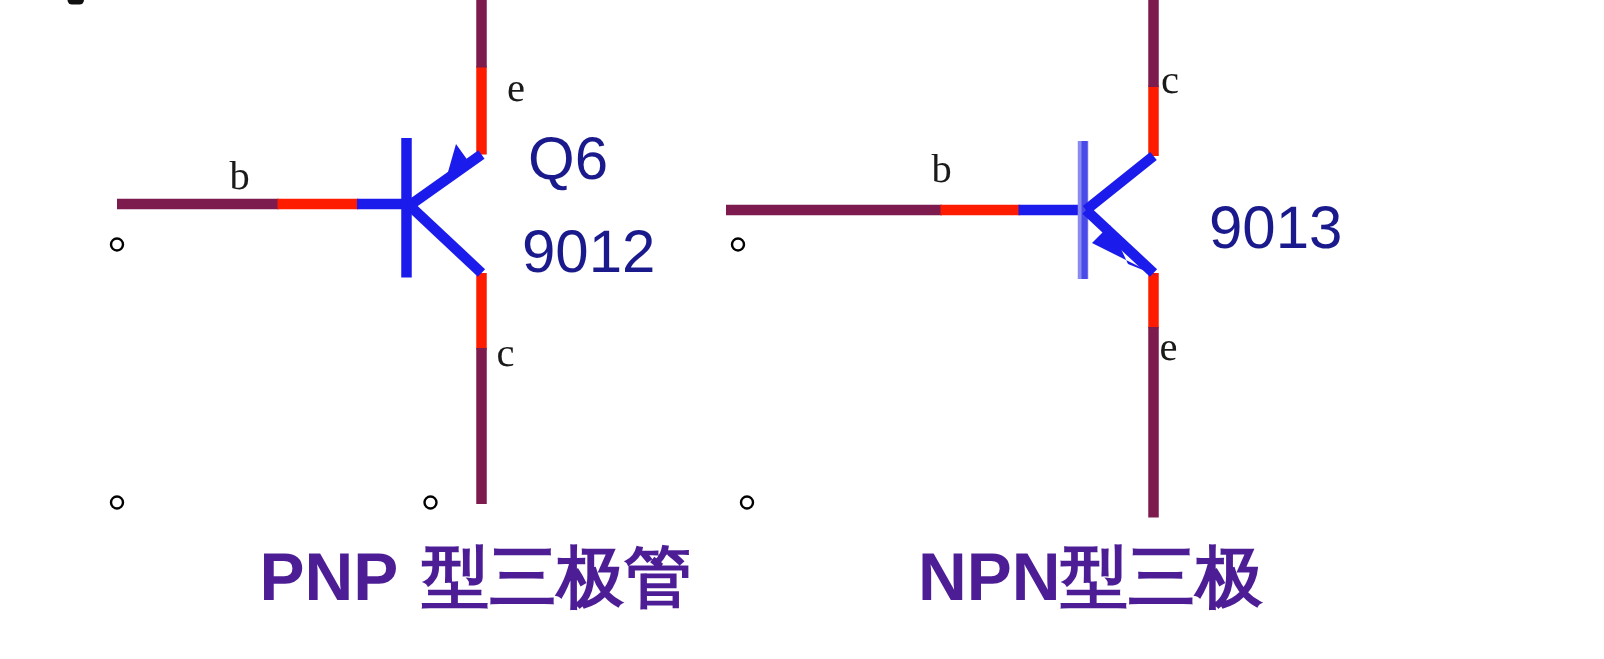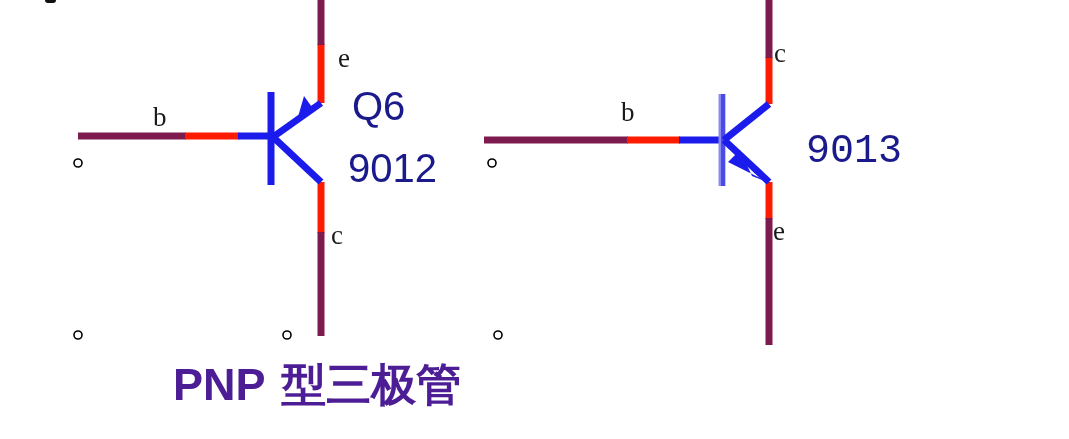--- a/index.html
+++ b/index.html
@@ -127,20 +127,23 @@
   <div class="lbl part-label" style="left:352px; top:86px;">Q6</div>
 
   <div class="lbl part-label" style="left:348px; top:148px;">9012</div>
 
   <div class="lbl term-label" style="left:774px; top:40px;">c</div>
 
   <div class="lbl term-label" style="left:621px; top:99px;">b</div>
 
   <div class="lbl term-label" style="left:773px; top:218px;">e</div>
 
-  <div class="lbl part-label" style="left:806px; top:132px;font-family:Liberation Mono, monospace;">9013</div>
+  <div class="lbl part-label" style="left:806px; top:132px;">9013</div>
 
   <div class="caption" style="left:173px; top:362px;">
     <span>PNP</span><span class="cjk"> 型三极管</span>
   </div>
 
+  <div class="caption" style="left:612px; top:362px;">
+    <span>NPN</span><span class="cjk">型三极</span>
+  </div>
 
 </div>
 
 </body></html>

